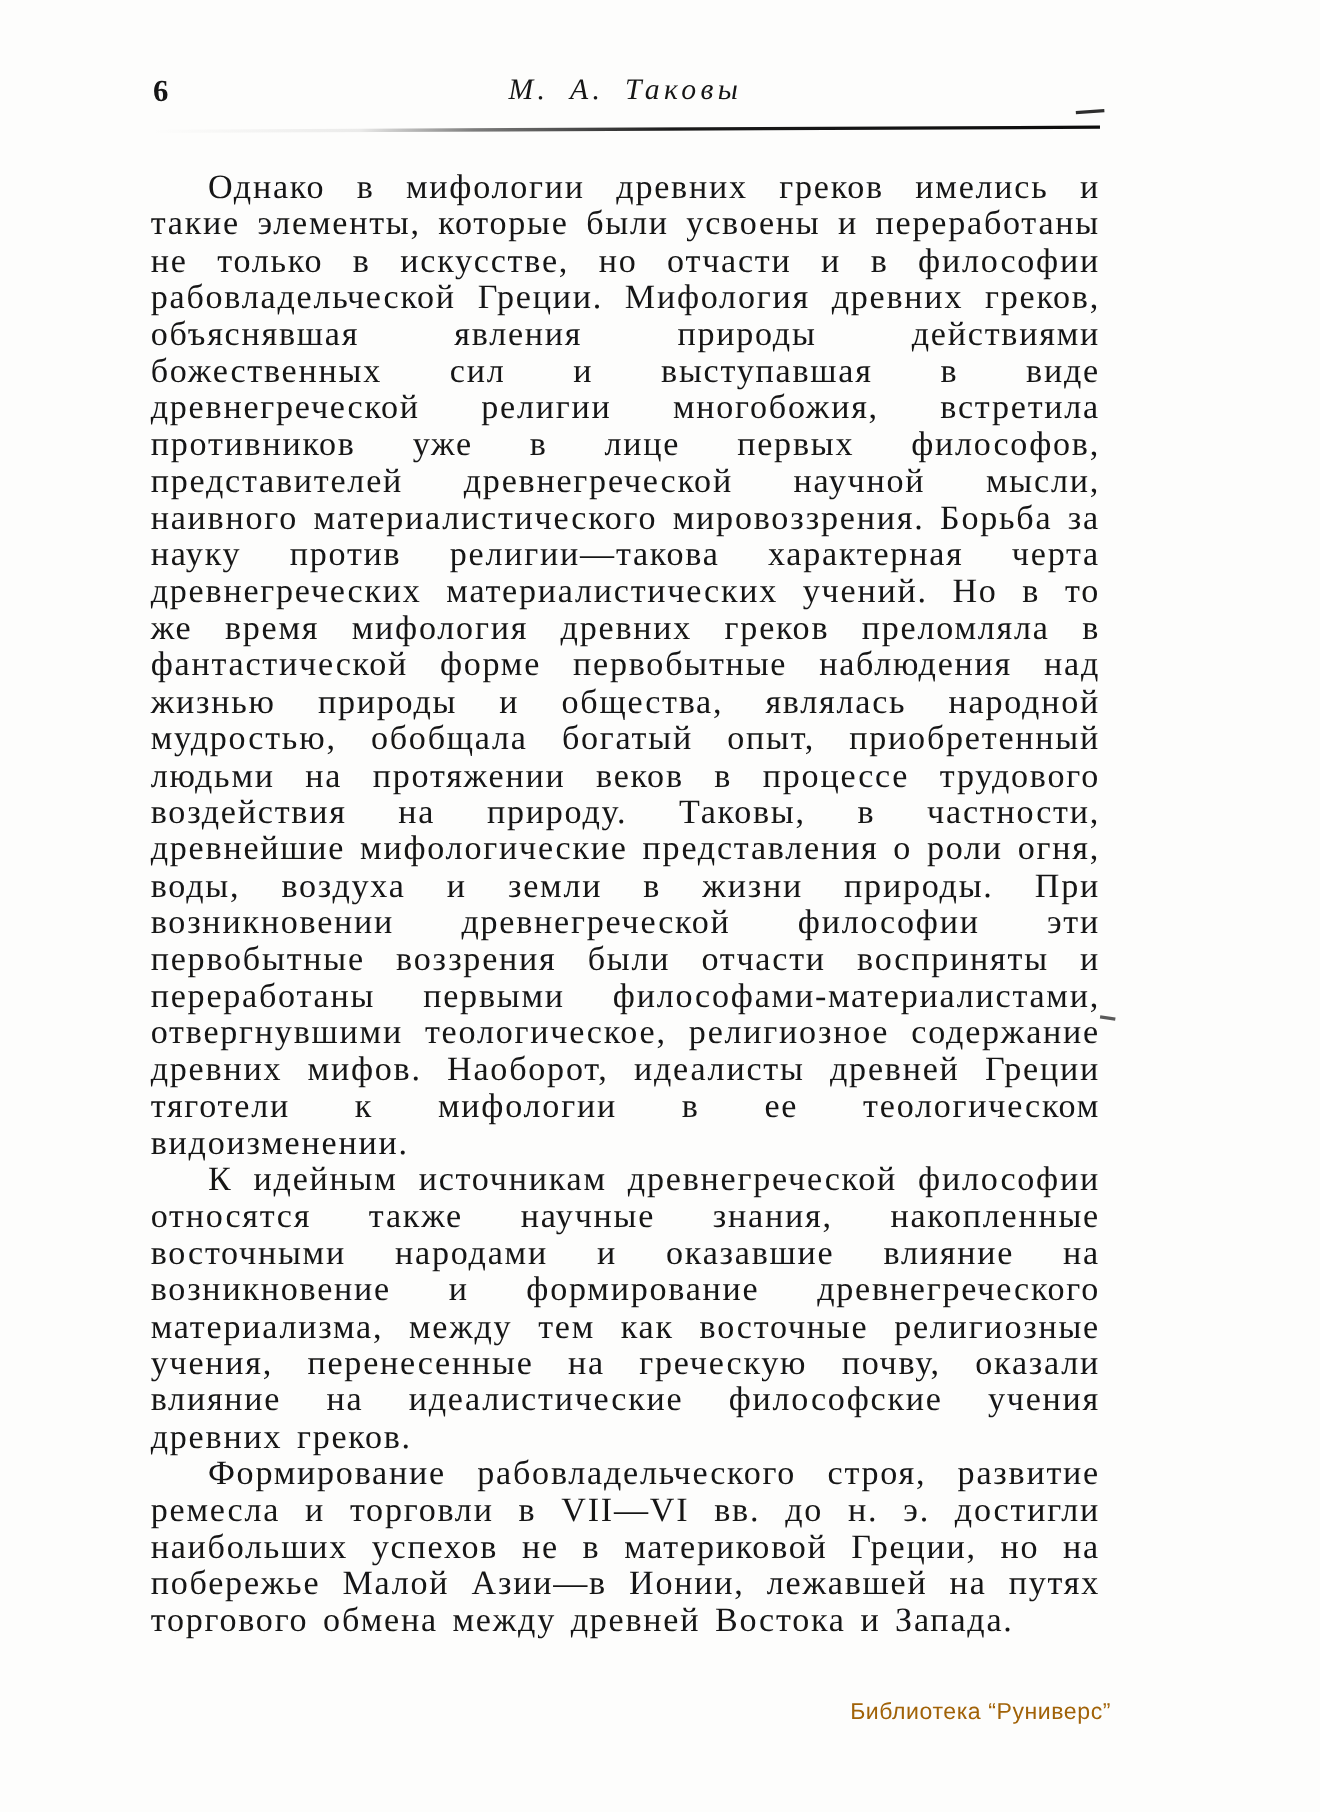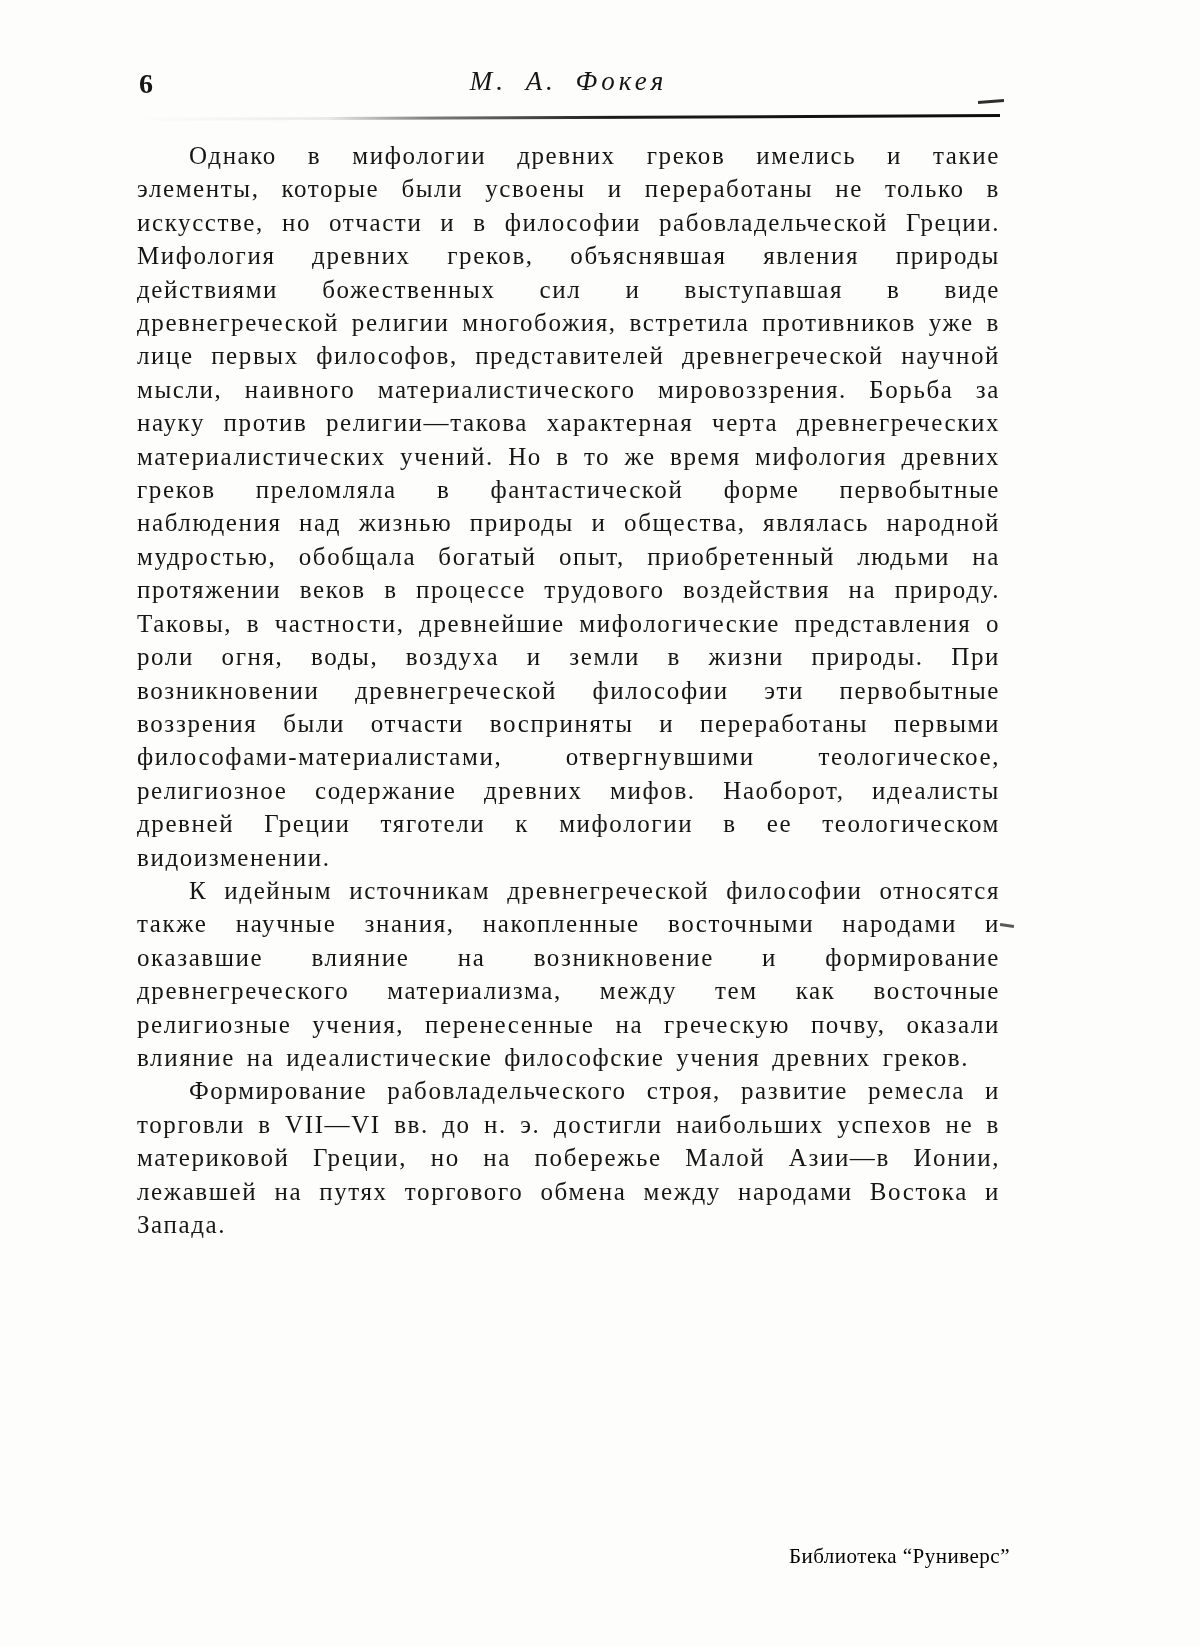--- a/index.html
+++ b/index.html
@@ -44,23 +44,23 @@
     margin-top: 6px;
     background: linear-gradient(to right,
       rgba(20,20,20,0) 0%,
       rgba(20,20,20,0.08) 22%,
       rgba(20,20,20,0.55) 34%,
       #1b1b1b 55%,
       #0d0d0d 100%);
     transform: rotate(-0.25deg);
   }
   .body-text {
-    margin-top: 20px;
+    margin-top: 34px;
     text-align: justify;
-    font-size: 25px;
+    font-size: 31px;
     line-height: 33.4px;
     letter-spacing: 1.6px;
     word-spacing: 4px;
     hyphens: auto;
     -webkit-hyphens: auto;
   }
   .body-text p {
     margin: 0;
     text-indent: 52px;
   }
@@ -81,40 +81,40 @@
     height: 3px;
     background: #2e2e2e;
     transform: rotate(-4deg);
   }
   .footer-credit {
     position: absolute;
     right: 190px;
     bottom: 78px;
     font-size: 21px;
     letter-spacing: 0.5px;
-    color: #000000;
-    font-family: Liberation Serif, serif;
+    color: #a16207;
+    font-family: Liberation Sans, sans-serif;
     margin-top: 28px;
   }
 </style>
 </head>
 <body>
 
 <div class="page">
 
   <div class="header">
     <span class="page-num">6</span>
-    <span class="running-title">М. А. Фокея</span>
+    <span class="running-title">М. А. Таковы</span>
   </div>
 
   <div class="header-rule"></div>
   <div class="scan-dash"></div>
   <div class="scan-tick"></div>
 
   <div class="body-text">
     <p>Однако в мифологии древних греков имелись и такие элементы, которые были усвоены и переработаны не только в искусстве, но отчасти и в философии рабовладельческой Греции. Мифология древних греков, объяснявшая явления природы действиями божественных сил и выступавшая в виде древнегреческой религии многобожия, встретила противников уже в лице первых философов, представителей древнегреческой научной мысли, наивного материалистического мировоззрения. Борьба за науку против религии—такова характерная черта древнегреческих материалистических учений. Но в то же время мифология древних греков преломляла в фантастической форме первобытные наблюдения над жизнью природы и общества, являлась народной мудростью, обобщала богатый опыт, приобретенный людьми на протяжении веков в процессе трудового воздействия на природу. Таковы, в частности, древнейшие мифологические представления о роли огня, воды, воздуха и земли в жизни природы. При возникновении древнегреческой философии эти первобытные воззрения были отчасти восприняты и переработаны первыми философами-материалистами, отвергнувшими теологическое, религиозное содержание древних мифов. Наоборот, идеалисты древней Греции тяготели к мифологии в ее теологическом видоизменении.</p>
     <p>К идейным источникам древнегреческой философии относятся также научные знания, накопленные восточными народами и оказавшие влияние на возникновение и формирование древнегреческого материализма, между тем как восточные религиозные учения, перенесенные на греческую почву, оказали влияние на идеалистические философские учения древних греков.</p>
-    <p>Формирование рабовладельческого строя, развитие ремесла и торговли в VII—VI вв. до н. э. достигли наибольших успехов не в материковой Греции, но на побережье Малой Азии—в Ионии, лежавшей на путях торгового обмена между народами Востока и Запада.</p>
+    <p>Формирование рабовладельческого строя, развитие ремесла и торговли в VII—VI вв. до н. э. достигли наибольших успехов не в материковой Греции, но на побережье Малой Азии—в Ионии, лежавшей на путях торгового обмена между древней Востока и Запада.</p>
   </div>
 
   <div class="footer-credit">Библиотека “Руниверс”</div>
 
 </div>
 
 </body></html>

